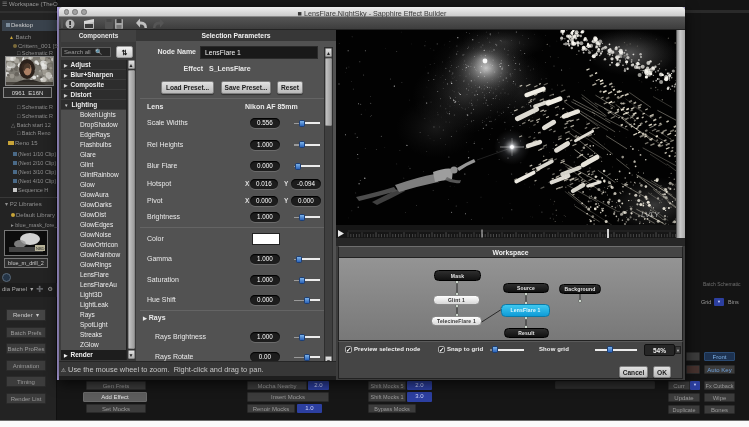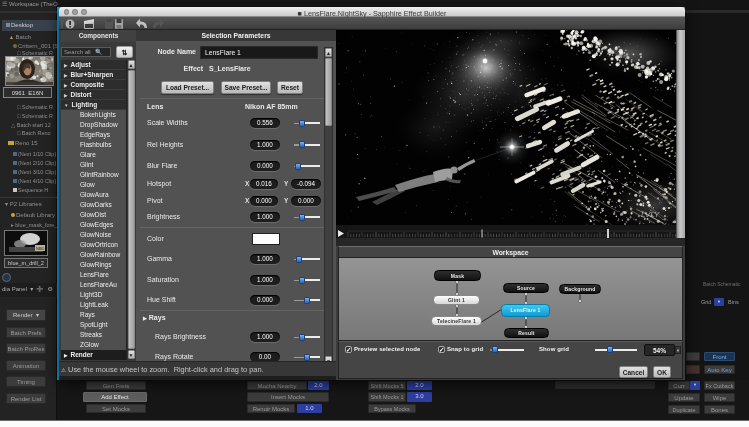--- a/index.html
+++ b/index.html
@@ -1,18 +1,18 @@
 <!DOCTYPE html>
 <html><head>
 <meta charset="utf-8">
 <style>
 html,body{margin:0;padding:0;background:#101010;}
 *{box-sizing:border-box;}
 #stage{position:relative;width:749px;height:427px;overflow:hidden;
-  background:#0ea5e9;font-family:"Liberation Sans",sans-serif;}
+  background:#c4b5fd;font-family:"Liberation Sans",sans-serif;}
 
 
 #sidebar{position:absolute;left:0;top:0;width:57px;height:421px;background:#232323;border-right:1px solid #101010;}
 .treetxt{position:absolute;font-size:6px;color:#8f8f8f;white-space:nowrap;line-height:7px;}
 .ticon{display:inline-block;width:4px;height:4px;margin-right:1px;vertical-align:0px;}
 #hosttop{position:absolute;left:0;top:0;width:749px;height:7px;background:#181818;}
 #hostright{position:absolute;left:685px;top:0;width:64px;height:421px;background:#141414;}
 #hostbottom{position:absolute;left:57px;top:380px;width:692px;height:41px;background:#161616;}
 #whitestrip{position:absolute;left:0;top:420px;width:749px;height:7px;background:#fbfbfb;border-top:1px solid #6a6a6a;}
 .hbtn{position:absolute;background:#3c3c3c;border:1px solid #2a2a2a;border-radius:1px;color:#9a9a9a;

